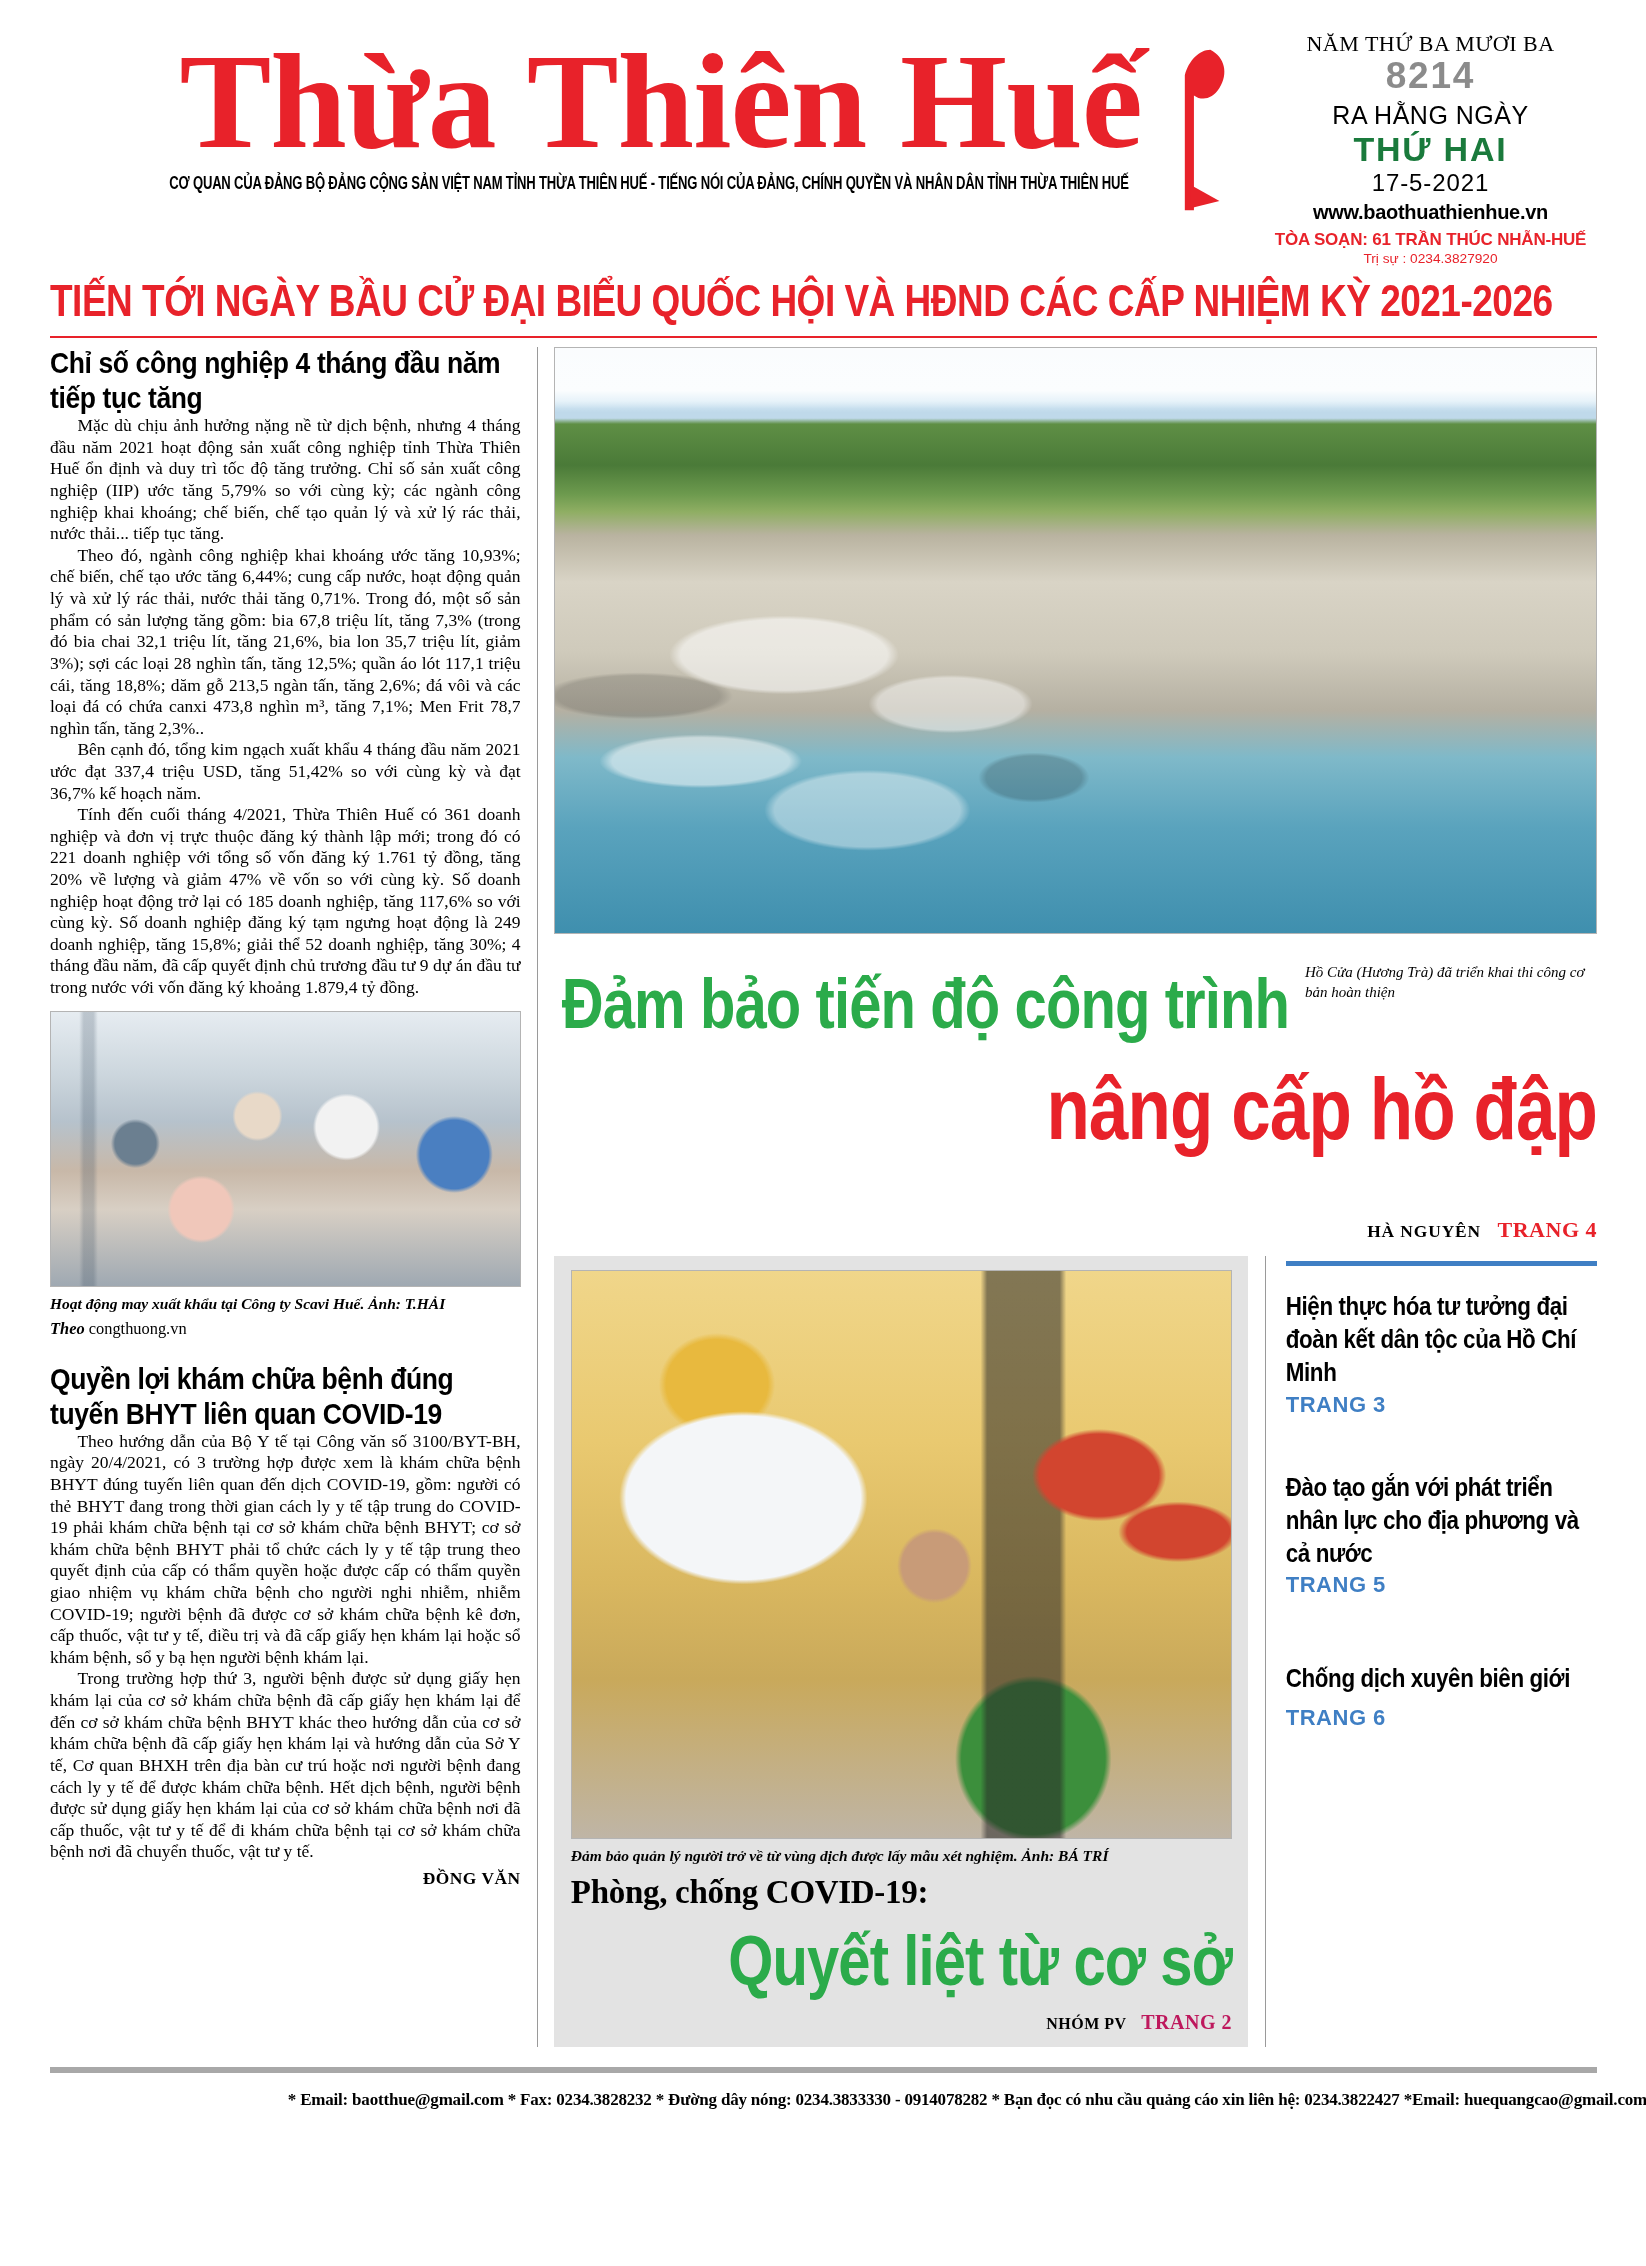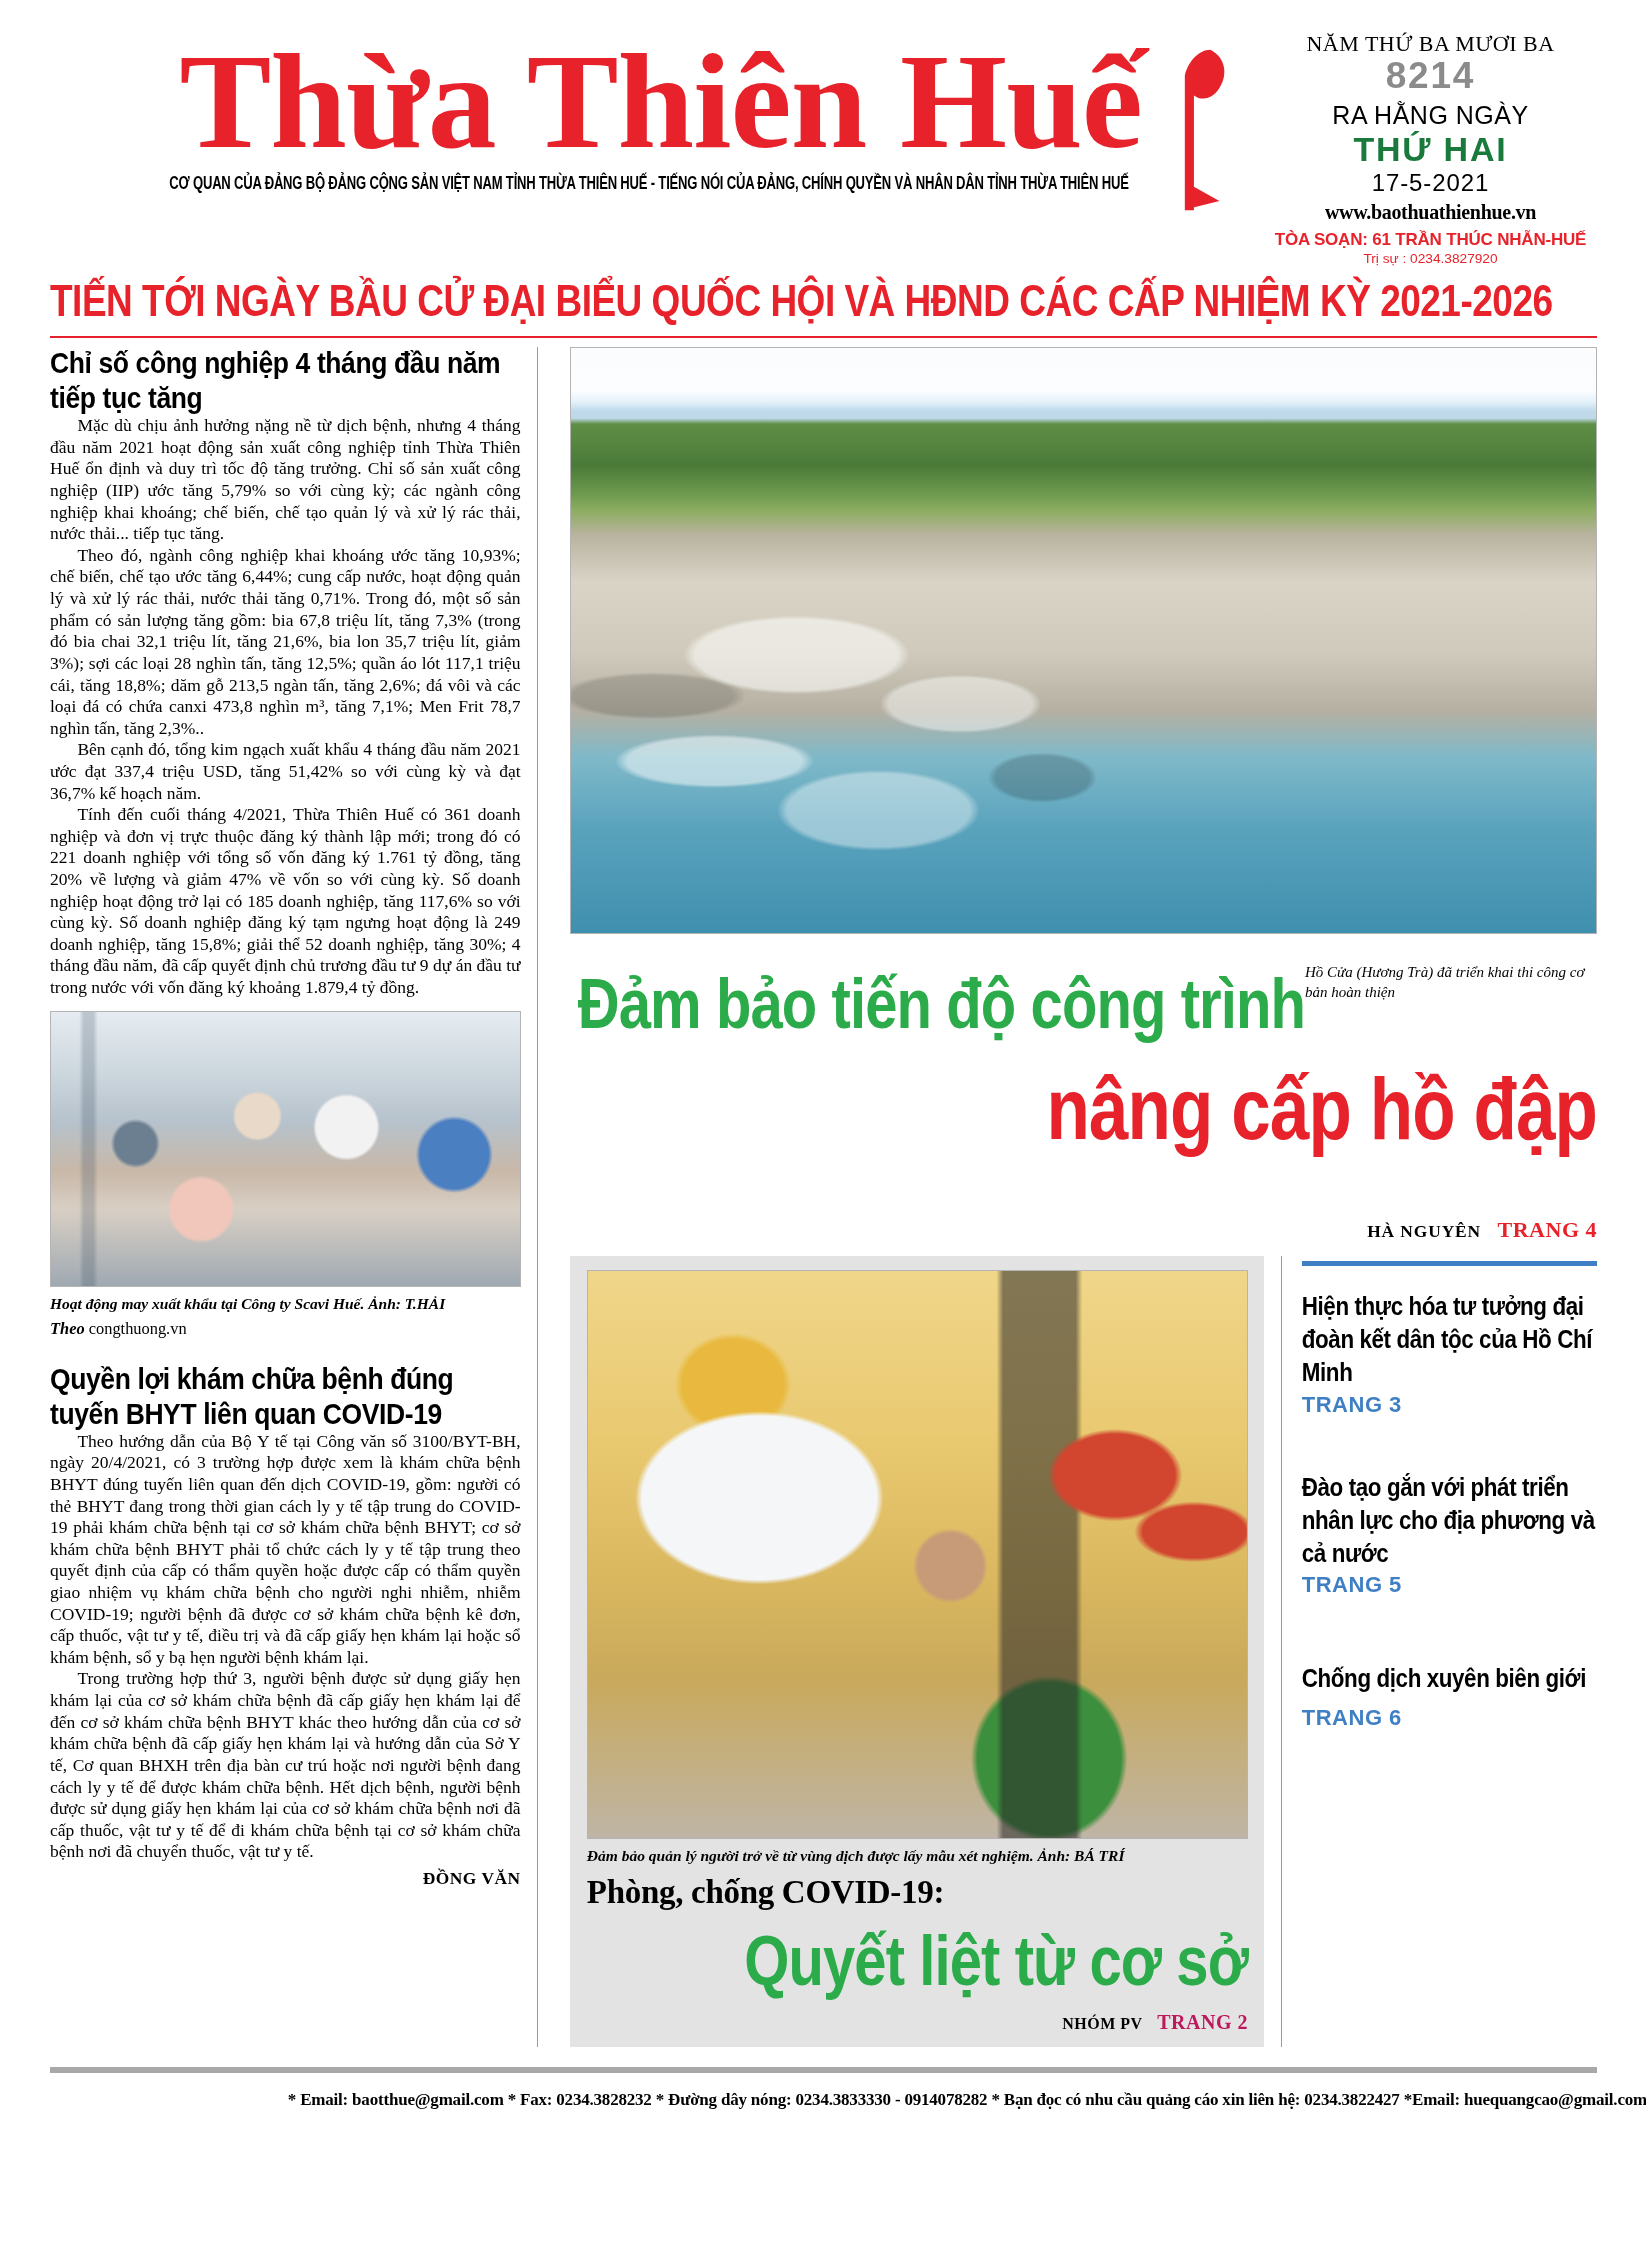--- a/index.html
+++ b/index.html
@@ -90,21 +90,21 @@
     letter-spacing:1.8px;
     line-height:1.05;
   }
   .info-date{
     font-family:"Liberation Sans", sans-serif;
     font-size:24px;
     letter-spacing:0.9px;
     margin-top:0.9px;
   }
   .info-web{
-    font-family:Liberation Serif, serif;
+    font-family:Liberation Sans, sans-serif;
     font-weight:bold;
     font-size:20px;
     margin-top:4.6px;
     letter-spacing:-0.3px;
   }
   .info-office{
     font-family:"Liberation Sans", sans-serif;
     font-weight:bold;
     font-size:17px;
     color:#e8222a;
@@ -144,21 +144,21 @@
   .rule-red{
     border-top:2.7px solid #e8222a;
     margin:14.6px 50px 0 50px;
   }
 
   
   .content{
     position:relative;
     margin:9.1px 50px 0 50px;
     display:flex;
-    gap:16px;
+    gap:0;
   }
   .col-left{
     width:488px;
     flex:0 0 488px;
     padding-right:16.4px;
     box-sizing:border-box;
     border-right:0.9px solid #9a9a9a;
   }
   .col-main{
     flex:1 1 auto;

